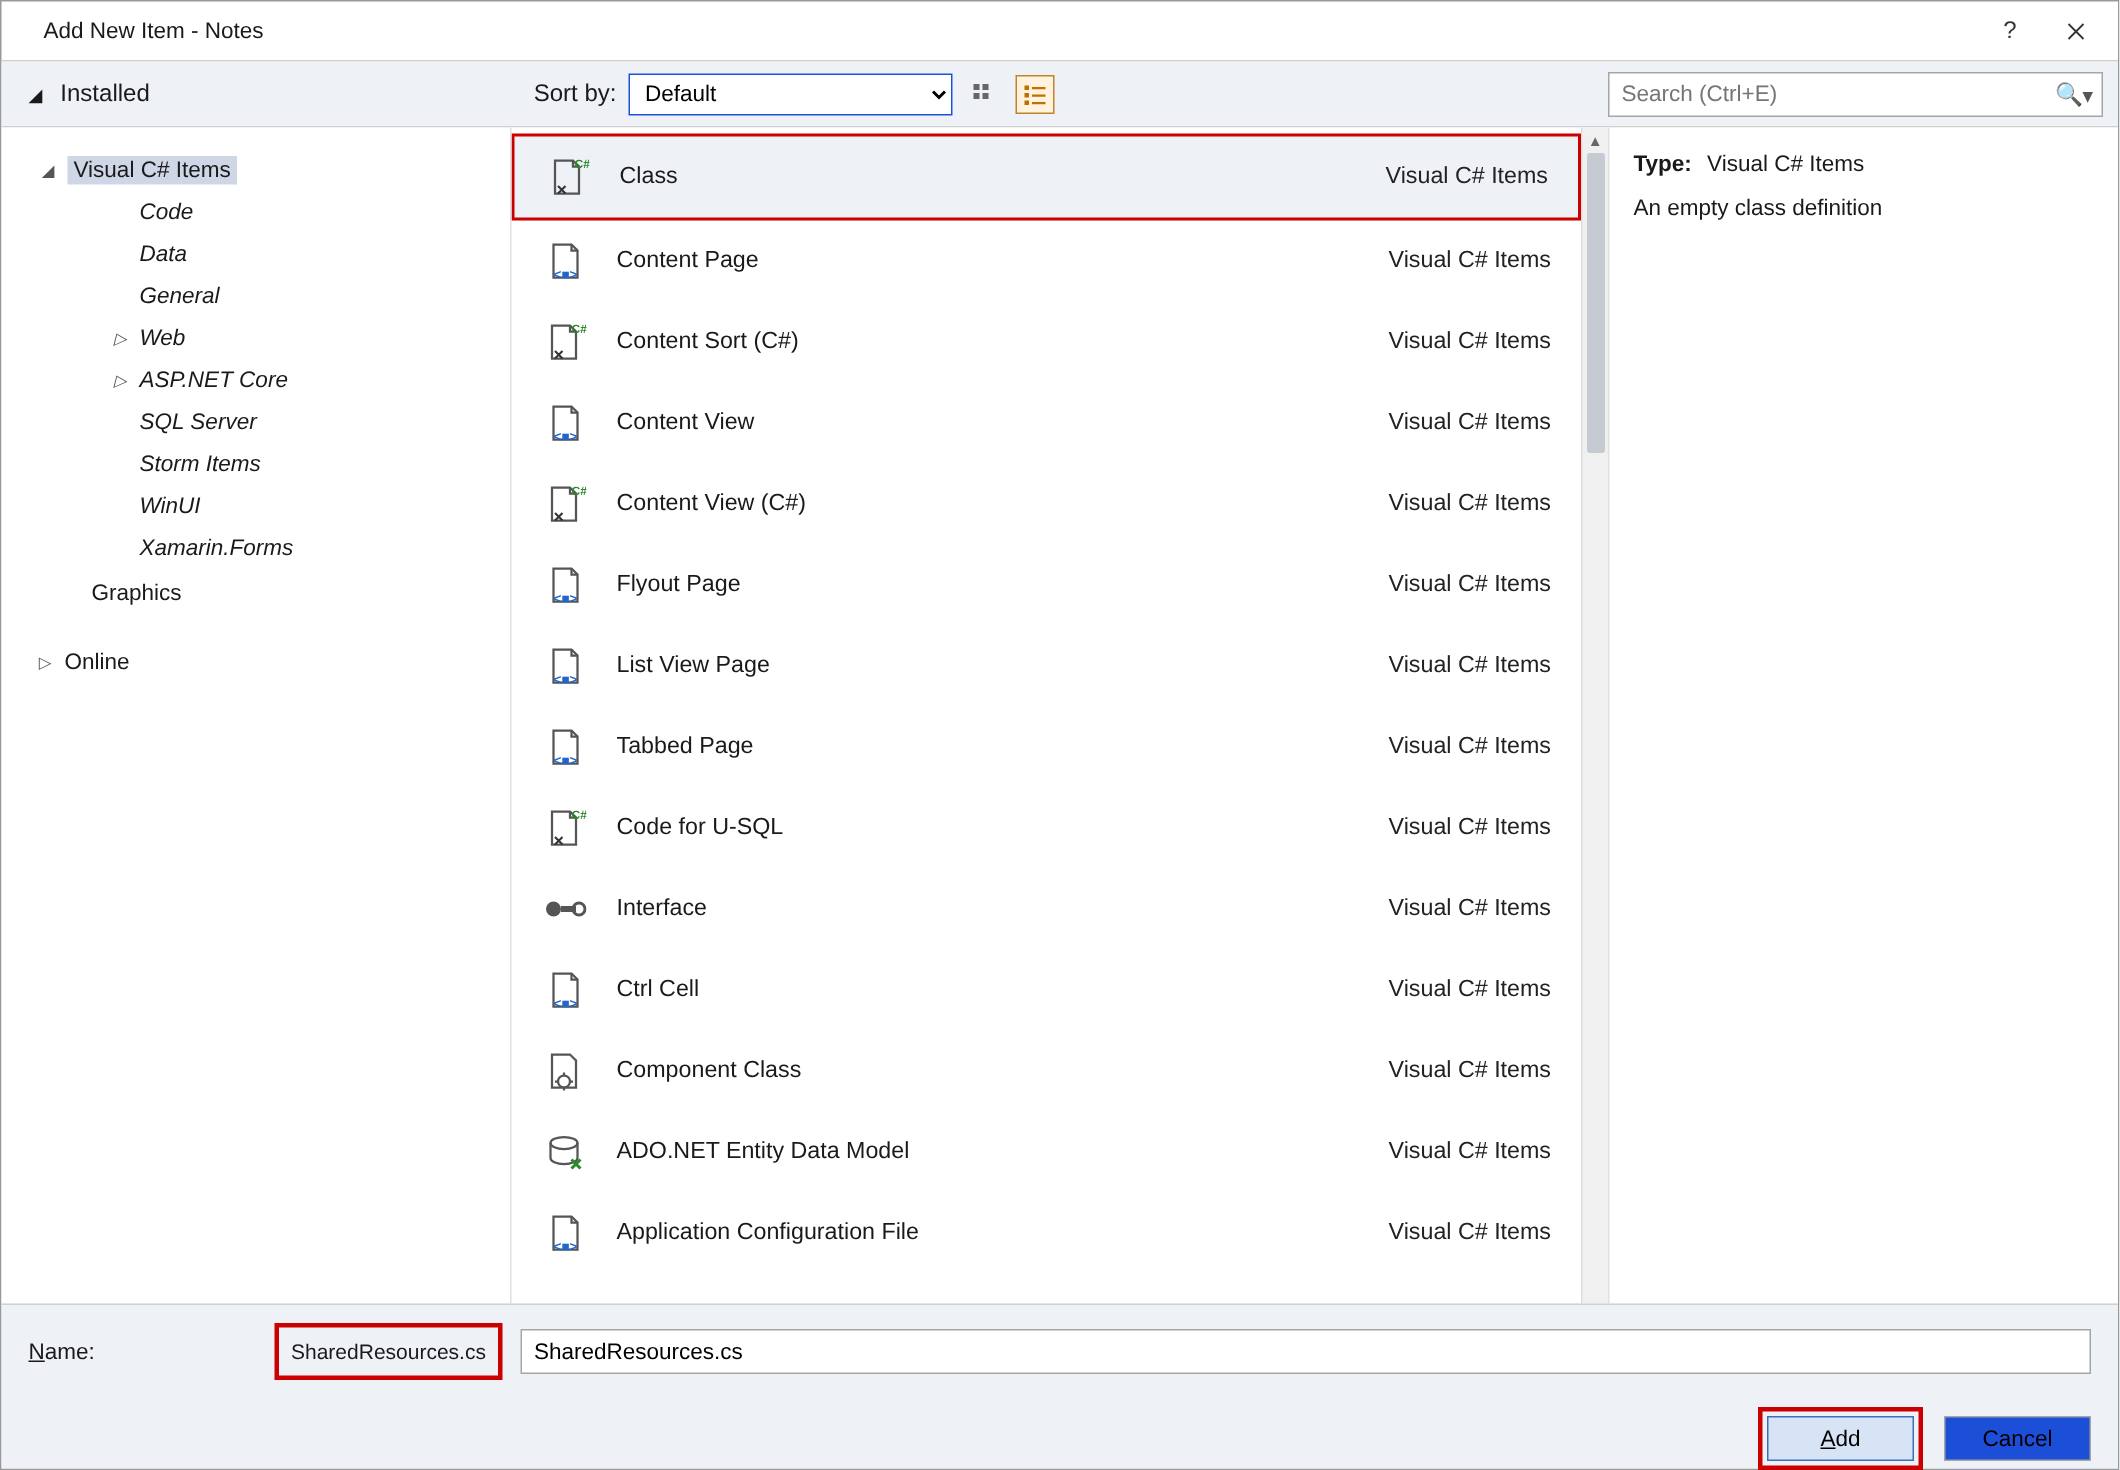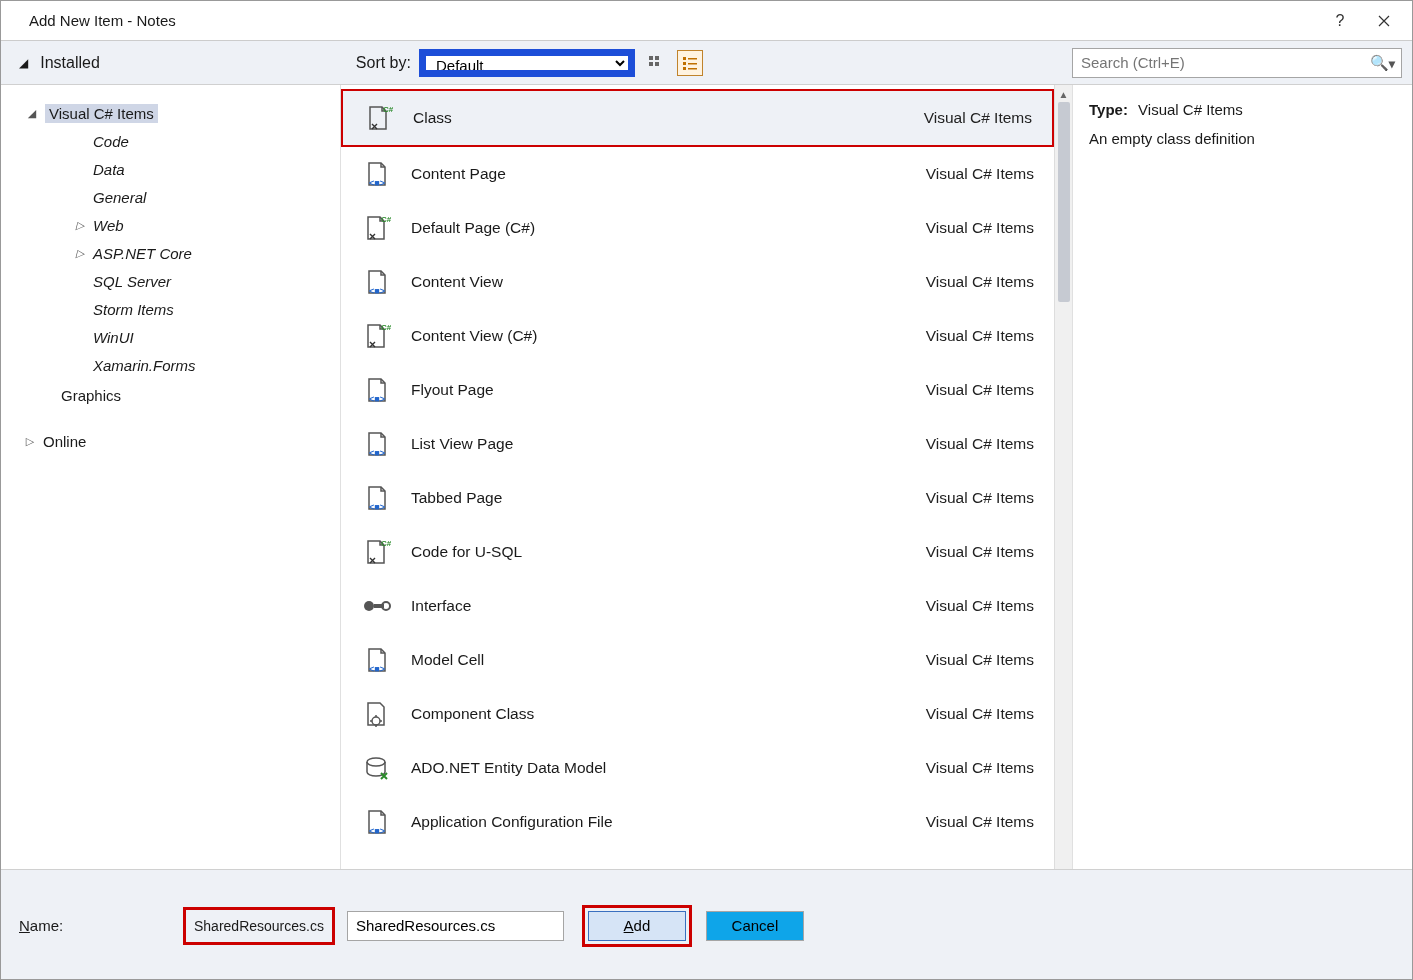--- a/index.html
+++ b/index.html
@@ -44,21 +44,21 @@
     border-bottom: 1px solid #d0d0d0;
     gap: 8px;
   }
   .toolbar .arrow { font-size: 12px; margin-right: 4px; }
   .toolbar .installed-label { font-size: 16px; }
   .toolbar .spacer1 { width: 240px; }
   .toolbar .sortby-label { font-size: 16px; }
   .toolbar select.sortby {
     height: 28px;
     width: 216px;
-    border: 7px solid #1d4ed8;
+    border: 1px solid #1d4ed8;
     font-size: 15px;
     padding: 0 6px;
     background: #fff;
   }
   .toolbar .view-btn {
     width: 26px; height: 26px;
     border: 1px solid transparent;
     display:flex; align-items:center; justify-content:center;
   }
   .toolbar .view-btn.active {
@@ -160,21 +160,21 @@
     font-size: 15px;
   }
   .details .type-row { margin-bottom: 12px; }
   .details .type-row .lbl { font-weight: 700; margin-right: 6px; }
 
   .footer {
     height: 110px;
     background: #eef1f6;
     border-top: 1px solid #d0d0d0;
     padding: 12px 18px 10px 18px;
-    display:flex; flex-direction:row;
+    display:flex; flex-direction:column;
     gap: 18px;
   }
   .name-row {
     display:flex; align-items:center;
     gap: 14px;
   }
   .name-row .lbl { width: 150px; font-size: 15px; }
   .name-row .name-cell {
     border: 3px solid #cc0000;
     padding: 4px 8px 4px 8px;
@@ -191,21 +191,21 @@
     background: #fff;
   }
   .btn-row {
     display:flex; justify-content:flex-end;
     gap: 14px;
     align-items:center;
   }
   .btn {
     width: 98px; height: 30px;
     border: 1px solid #a5a5a5;
-    background: #0ea5e9;
+    background: #1d4ed8;
     font-size: 15px;
     display:flex; align-items:center; justify-content:center;
   }
   .btn.primary {
     background: #d6e4f6;
     border: 1px solid #3a6fbf;
   }
   .btn-hi {
     border: 3px solid #cc0000;
     padding: 3px;
@@ -342,21 +342,21 @@
           </div>
           <div class="item">
             <div class="icon">
               <svg width="30" height="30" viewBox="0 0 30 30">
                 <path d="M7 4 h12 l4 4 v18 h-16 z" fill="none" stroke="#555" stroke-width="1.5"></path>
                 <path d="M19 4 v4 h4" fill="none" stroke="#555" stroke-width="1.5"></path>
                 <text x="20" y="9" font-size="8" fill="#2a8a2a" font-weight="700">C#</text>
                 <path d="M9 26 l5 -5 M9 21 l5 5" stroke="#333" stroke-width="1.4"></path>
               </svg>
             </div>
-            <div class="name">Default Page (C#)</div>
+            <div class="name">Content Sort (C#)</div>
             <div class="category">Visual C# Items</div>
           </div>
           <div class="item">
             <div class="icon">
               <svg width="30" height="30" viewBox="0 0 30 30">
                 <path d="M8 4 h12 l4 4 v18 h-16 z" fill="none" stroke="#555" stroke-width="1.5"></path>
                 <path d="M20 4 v4 h4" fill="none" stroke="#555" stroke-width="1.5"></path>
                 <text x="8" y="27" font-size="9" fill="#2266cc" font-weight="700">&lt;■&gt;</text>
               </svg>
             </div>
@@ -432,21 +432,21 @@
             <div class="category">Visual C# Items</div>
           </div>
           <div class="item">
             <div class="icon">
               <svg width="30" height="30" viewBox="0 0 30 30">
                 <path d="M8 4 h12 l4 4 v18 h-16 z" fill="none" stroke="#555" stroke-width="1.5"></path>
                 <path d="M20 4 v4 h4" fill="none" stroke="#555" stroke-width="1.5"></path>
                 <text x="8" y="27" font-size="9" fill="#2266cc" font-weight="700">&lt;■&gt;</text>
               </svg>
             </div>
-            <div class="name">Model Cell</div>
+            <div class="name">Ctrl Cell</div>
             <div class="category">Visual C# Items</div>
           </div>
           <div class="item">
             <div class="icon">
               <svg width="30" height="30" viewBox="0 0 30 30">
                 <path d="M7 4 h12 l4 4 v18 h-16 z" fill="none" stroke="#555" stroke-width="1.5"></path>
                 <circle cx="15" cy="22" r="4" fill="none" stroke="#555" stroke-width="1.5"></circle>
                 <path d="M15 18 v-2 M15 26 v2 M11 22 h-2 M19 22 h2" stroke="#555" stroke-width="1.5"></path>
               </svg>
             </div>

